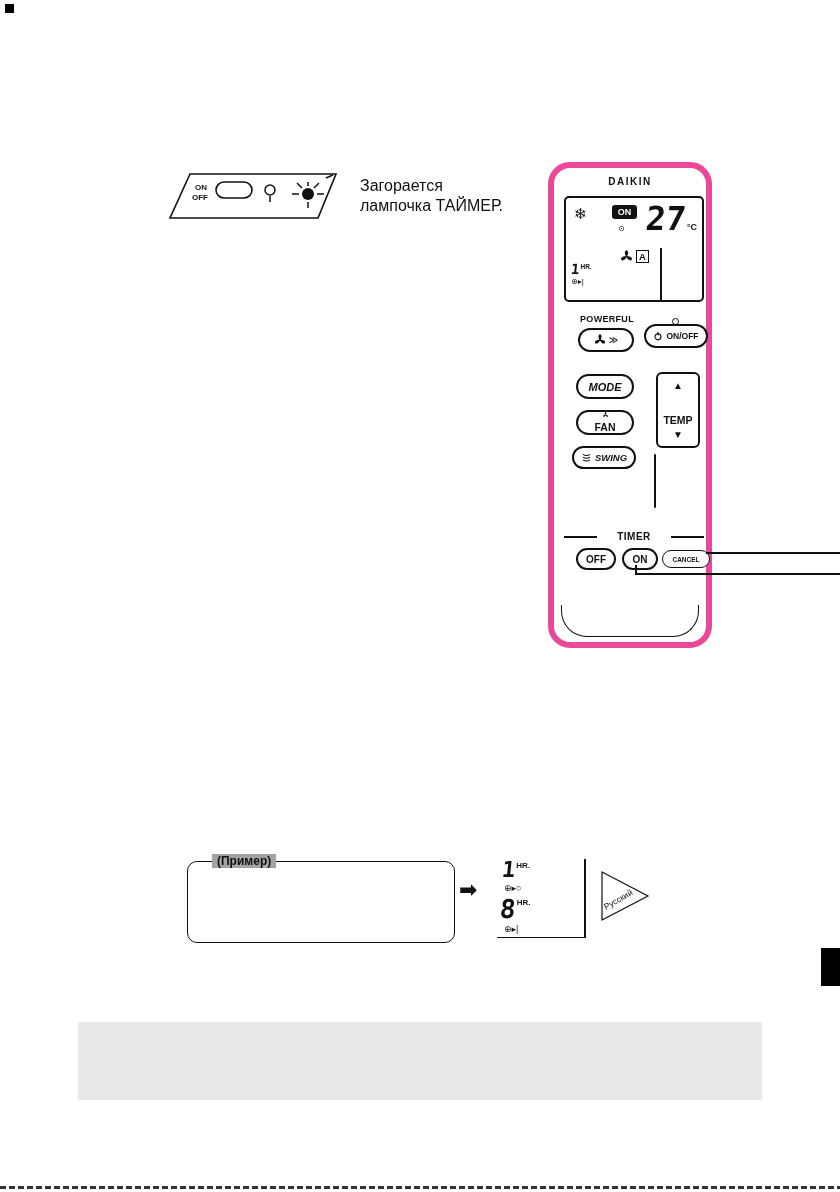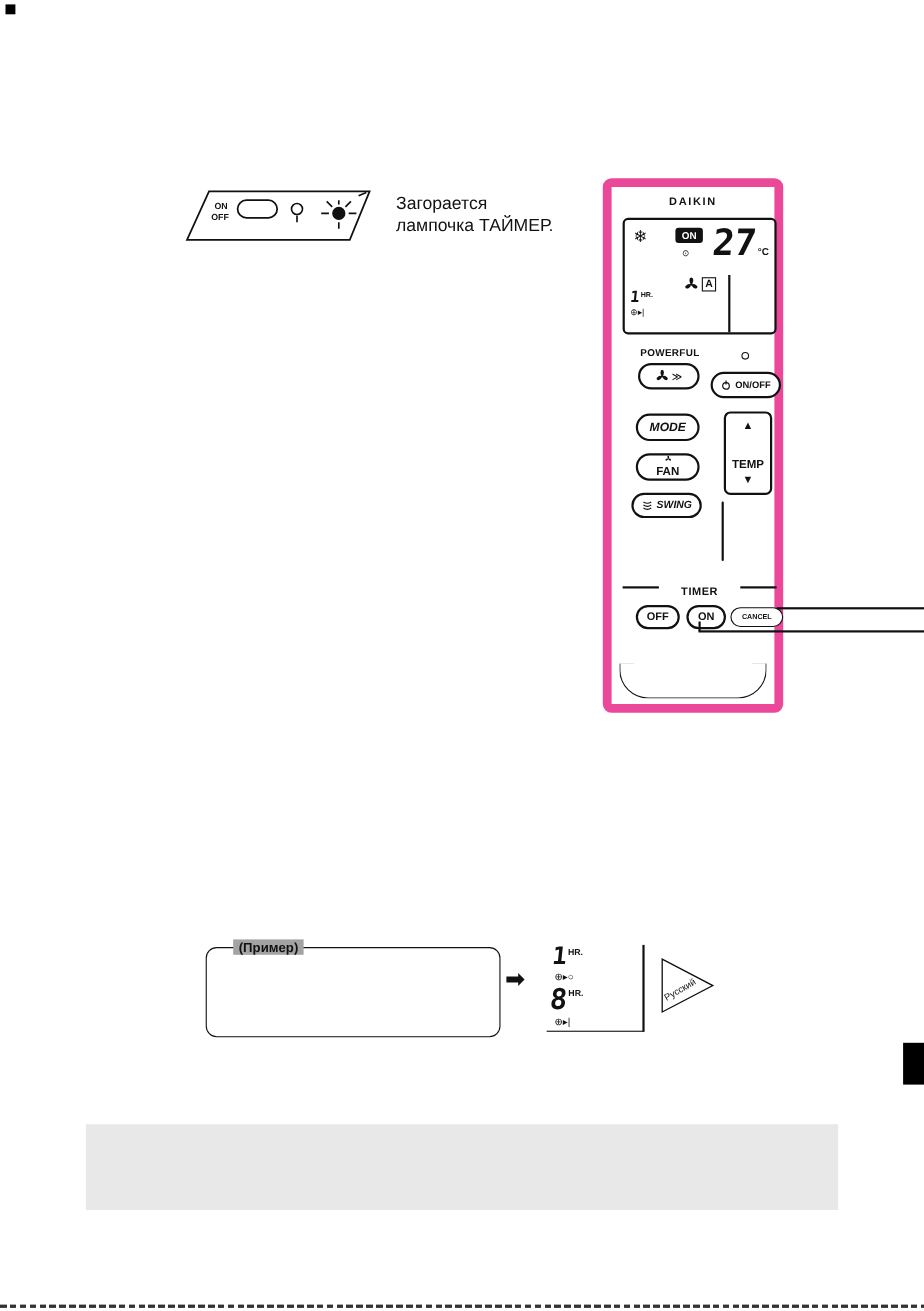--- a/index.html
+++ b/index.html
@@ -7,27 +7,27 @@
   .page {
     position:relative; width:840px; height:1192px; background:#ffffff;
     font-family:"Liberation Sans","DejaVu Sans",sans-serif; color:#111; overflow:hidden;
   }
   .abs { position:absolute; }
   .hline { background:#111; height:2px; }
   .vline { background:#111; width:2px; }
   .seg { font-family:"DejaVu Sans Mono",monospace; font-weight:bold; display:inline-block; transform:skewX(-6deg); line-height:1; }
   .oval { border:2px solid #111; border-radius:14px; background:#fff; display:flex; align-items:center; justify-content:center; font-weight:bold; gap:3px; color:#111; }
   .caption { font-size:16px; font-weight:500; line-height:20px; color:#111; }
-  .remote { border:8px solid #ec4899; border-radius:8px; background:#fff; }
+  .remote { border:6px solid #ec4899; border-radius:22px; background:#fff; }
   .remote-arc { position:absolute; left:7px; right:7px; bottom:5px; height:32px; border:1.5px solid #111; border-top:none; border-radius:0 0 26px 26px; }
   .lcd { position:absolute; border:2px solid #111; border-radius:5px; background:#fff; }
   .on-badge { background:#111; color:#fff; font-weight:bold; font-size:9px; display:flex; align-items:center; justify-content:center; border-radius:3px; }
   .abox { border:1.5px solid #111; width:13px; height:13px; display:flex; align-items:center; justify-content:center; font-size:9.5px; font-weight:bold; }
   .led { width:7px; height:7px; border:1.5px solid #111; border-radius:50%; background:#fff; }
-  .timer-head { display:flex; align-items:flex-start; gap:20px; }
+  .timer-head { display:flex; align-items:center; gap:20px; }
   .timer-head .bar { flex:1; height:2px; background:#111; }
   .timer-head .t { font-size:10px; font-weight:bold; letter-spacing:0.5px; }
   .exbox { border:1.5px solid #111; border-radius:10px; background:#fff; }
   .exbox-title { background:#a3a3a3; font-weight:bold; font-size:12px; padding:0 5px; }
   .extext { font-size:12.8px; line-height:16.5px; color:#111; }
   .gray-note { background:#e8e8e8; }
   .ticks { background:repeating-linear-gradient(90deg,#333 0px,#333 6px,transparent 6px,transparent 9px); }
   .tiny { line-height:1; }
 </style>
 </head>
@@ -100,21 +100,21 @@
           <g fill="#111">
             <circle cx="10" cy="10" r="2"></circle>
             <ellipse cx="10" cy="4.6" rx="2.6" ry="4.2"></ellipse>
             <ellipse transform="rotate(120 10 10)" cx="10" cy="4.6" rx="2.6" ry="4.2"></ellipse>
             <ellipse transform="rotate(240 10 10)" cx="10" cy="4.6" rx="2.6" ry="4.2"></ellipse>
           </g>
         </svg>
       <span style="font-size:9px;">≫</span>
     </div>
     <div class="abs led" style="left:118px; top:150px;"></div>
-    <div class="abs oval" style="left:90px; top:168px; width:64px; height:24px; font-size:8.5px;">
+    <div class="abs oval" style="left:90px; top:156px; width:64px; height:24px; font-size:8.5px;">
       <svg viewBox="0 0 12 12" width="10" height="10">
           <circle cx="6" cy="7" r="3.6" fill="none" stroke="#111" stroke-width="1.3"></circle>
           <line x1="6" y1="1" x2="6" y2="5.5" stroke="#111" stroke-width="1.3"></line>
         </svg>
       <span>ON/OFF</span>
     </div>
 
     <div class="abs oval" style="left:22px; top:206px; width:58px; height:25px; font-size:11px;font-style:italic;">
       <span>MODE</span>
     </div>

